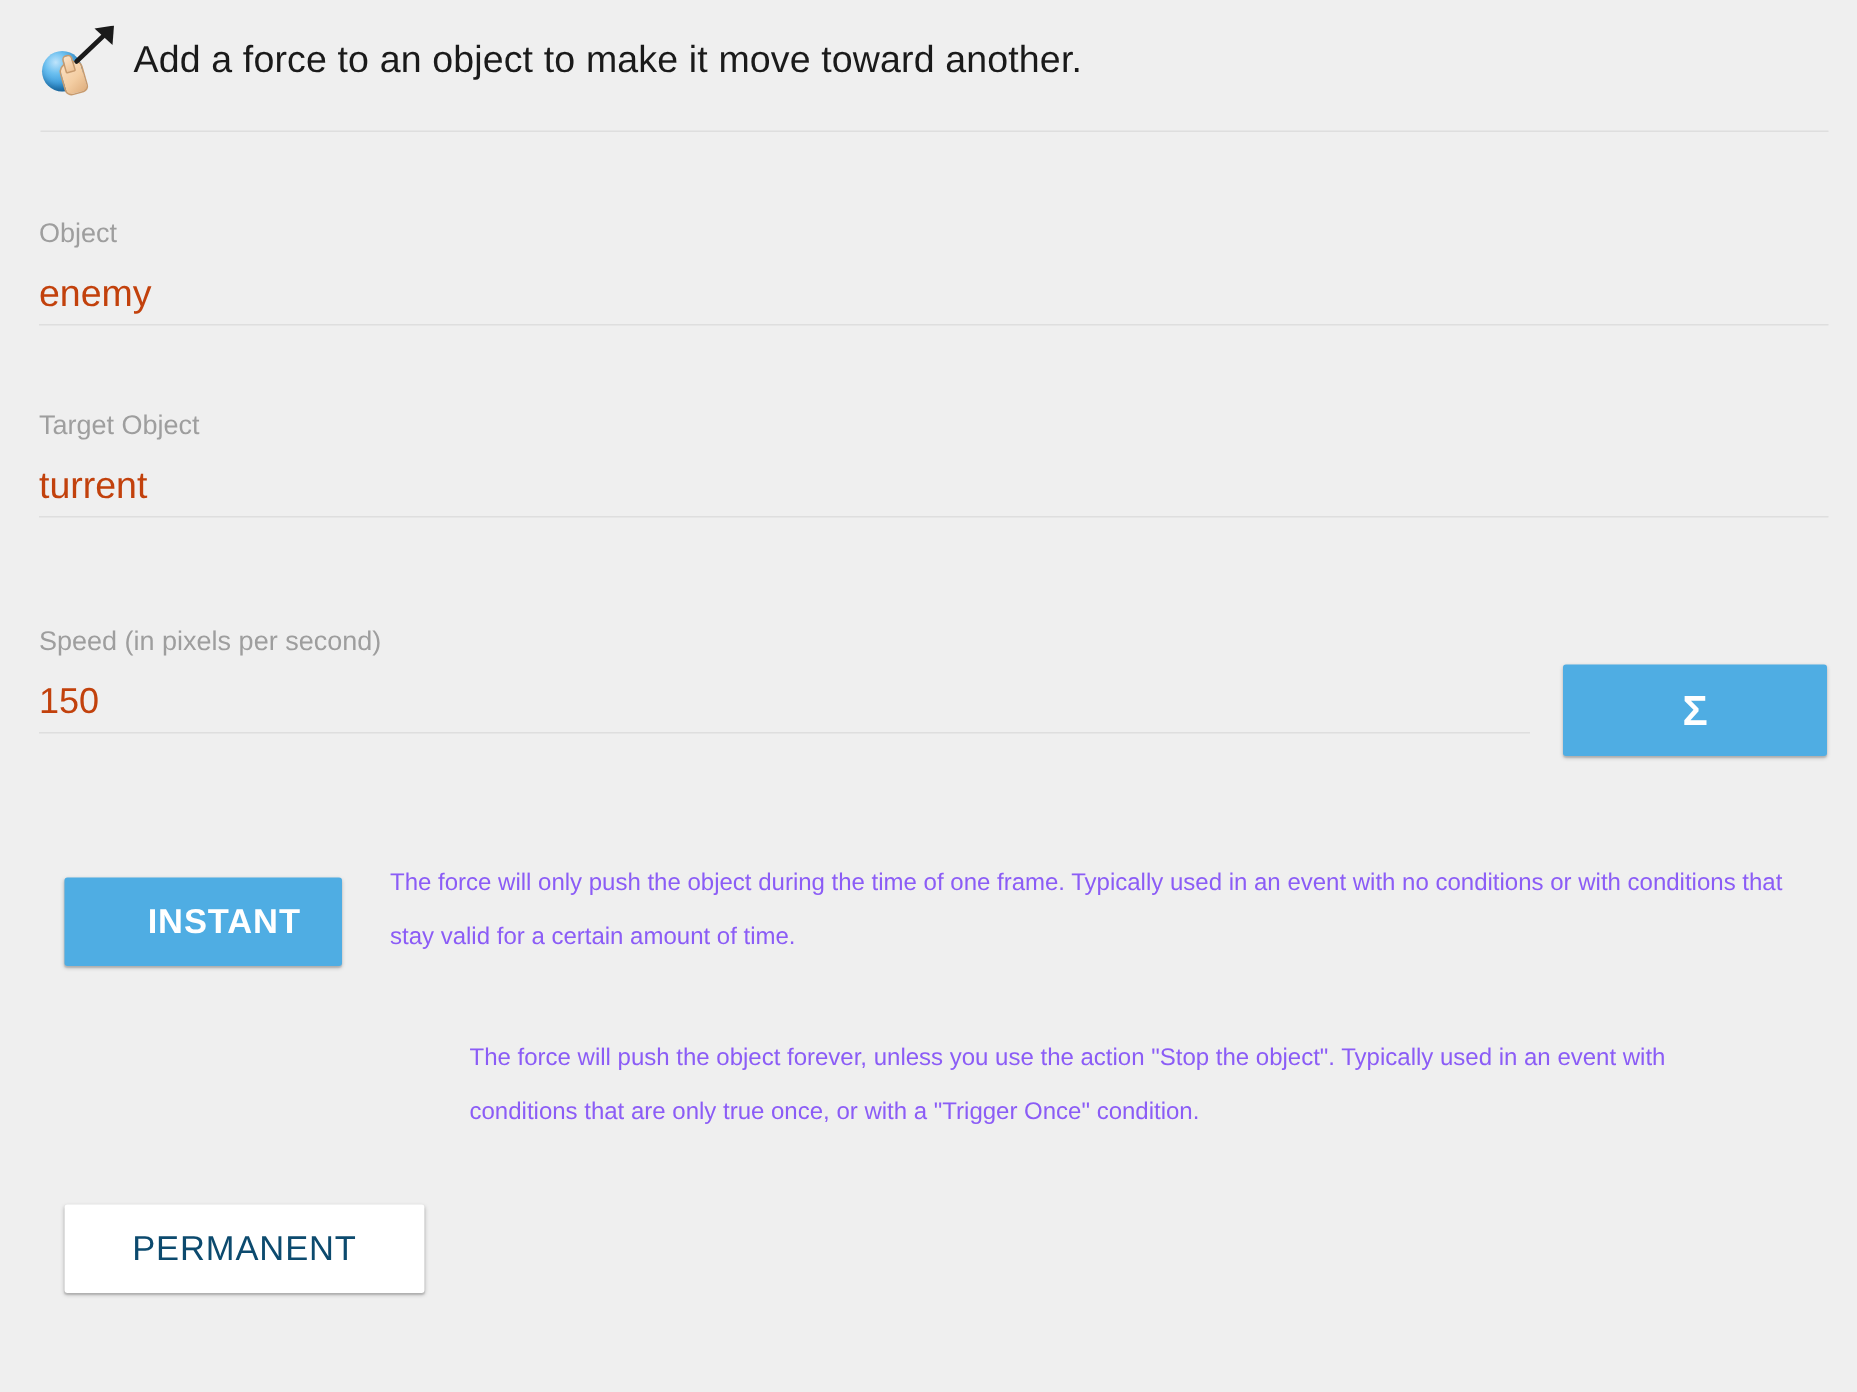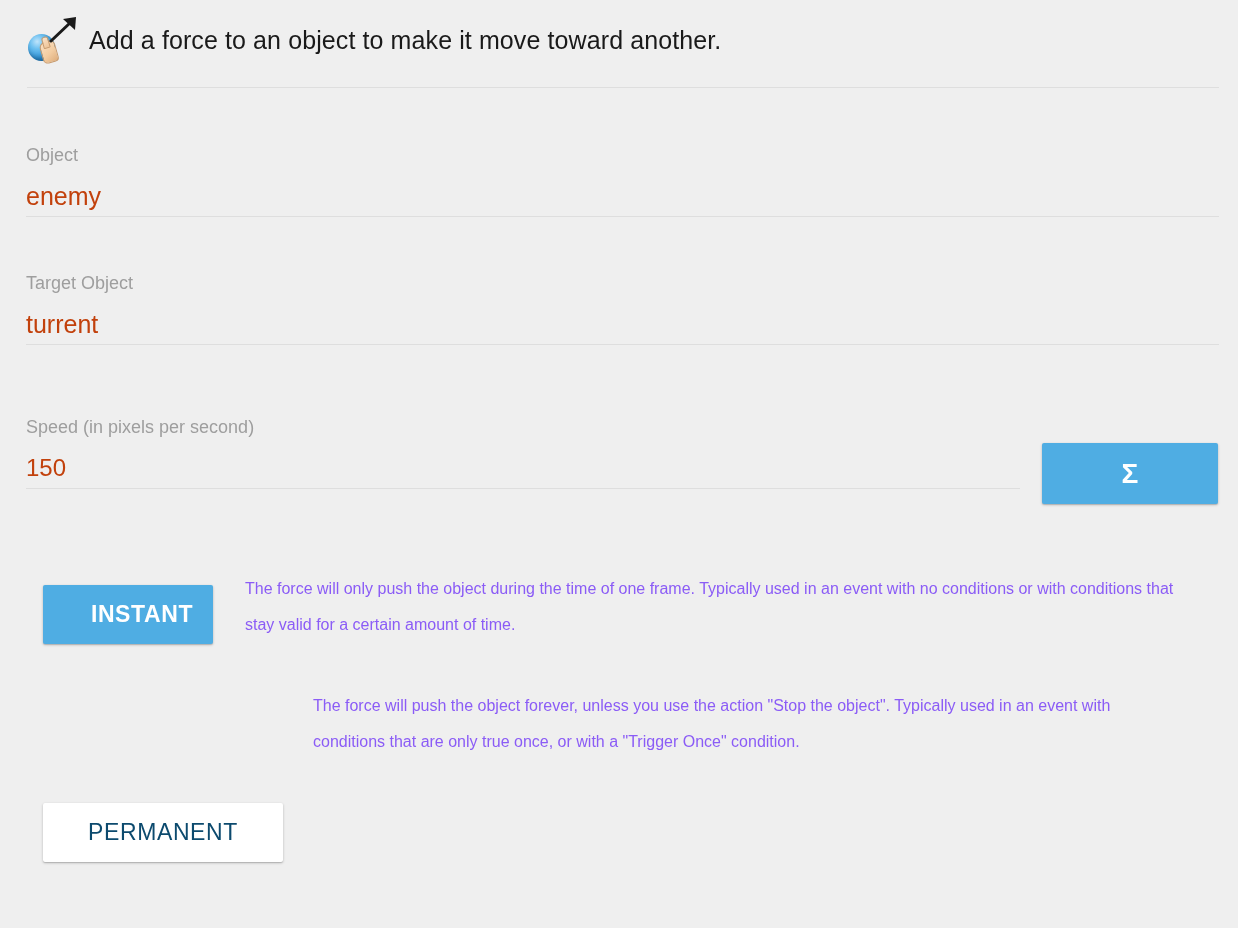--- a/index.html
+++ b/index.html
@@ -177,21 +177,21 @@
     display: flex;
     align-items: center;
     justify-content: center;
     flex: none;
   }
   .mode-btn.primary {
     background: #4FADE3;
     color: #ffffff;
     font-weight: bold;
     font-size: 23px;
-    width: 170px;
+    width: 185px;
     height: 59px;
     padding-left: 28px;
   }
   .mode-btn.secondary {
     background: #ffffff;
     color: #0c4a6e;
     font-weight: normal;
     font-size: 23px;
     width: 240px;
     height: 59px;

